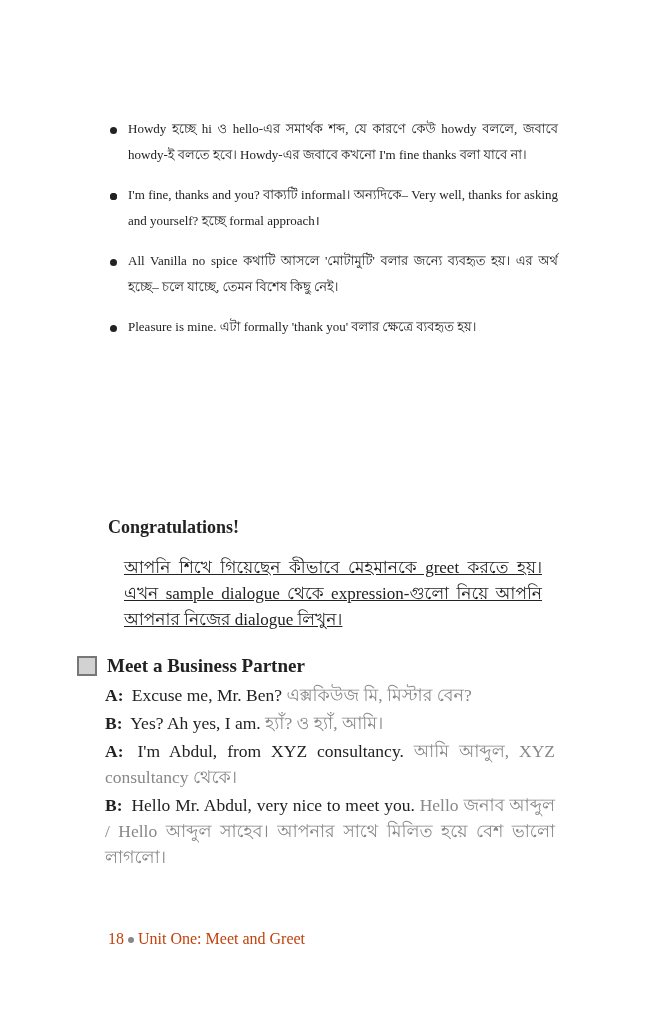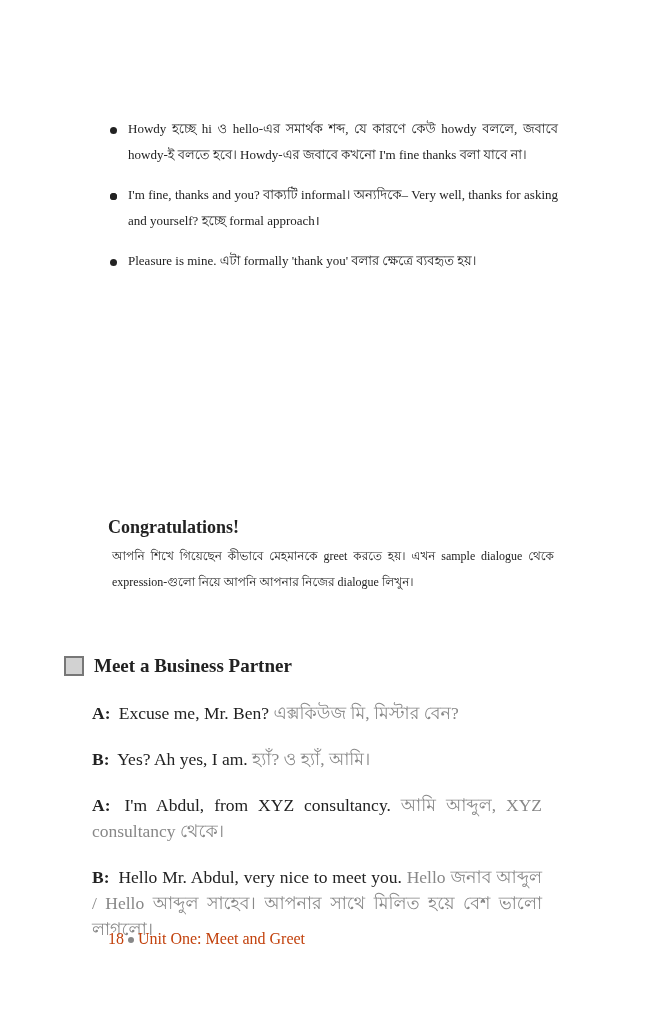--- a/index.html
+++ b/index.html
@@ -7,41 +7,42 @@
       width: 663px; height: 1024px; background: #ffffff; overflow: hidden;
       font-family: "Liberation Serif", "DejaVu Serif", serif; color: #222;
       position: relative;
     }
     .page { position: absolute; left: 0; top: 0; width: 663px; height: 1024px; }
     .bullets { position: absolute; left: 108px; top: 116px; width: 450px; margin: 0; padding: 0; list-style: none; }
     .bullet { position: relative; padding-left: 20px; font-size: 13px; line-height: 26px; margin-bottom: 14px; text-align: justify; }
     .bullet .dot { position: absolute; left: 2px; top: 11px; width: 7px; height: 7px; border-radius: 50%; background: #222; }
     .congrats { position: absolute; left: 108px; top: 515px; width: 450px; }
     .congrats h3 { margin: 0 0 4px 0; font-size: 18px; font-weight: bold; line-height: 24px; }
-    .congrats p { margin: 4px; font-size: 12px; line-height: 26px; text-align: justify; }
-    .section { position: absolute; left: 64px; top: 652px; width: 480px; }
+    .congrats p { margin: 16px; font-size: 17px; line-height: 26px; text-align: justify; text-decoration: underline; }
+    .section { position: absolute; left: 77px; top: 652px; width: 480px; }
     .section-head { display: flex; align-items: center; height: 28px; }
     .sq { width: 16px; height: 16px; background: #d2d2d2; border: 2px solid #777; margin-right: 10px; }
     .section-title { font-size: 19px; font-weight: bold; color: #222; }
     .dialogue { margin-left: 28px; width: 450px; }
-    .line { font-size: 17.5px; line-height: 26px; margin-top: 20px; text-align: justify; }
+    .line { font-size: 17.5px; line-height: 26px; margin-top: 2px; text-align: justify; }
     .speaker { font-weight: bold; margin-right: 4px; }
     .en { color: #222; }
     .bn { color: #888; }
     .footer { position: absolute; left: 108px; top: 930px; font-size: 16px; color: #c2410c; }
     .footer .fdot { display: inline-block; width: 6px; height: 6px; border-radius: 50%; background: #888; vertical-align: middle; margin: 0 4px; }
   </style>
 </head>
 <body>
 
 <div class="page">
   <ul class="bullets">
     <li class="bullet"><span class="dot"></span><span>Howdy হচ্ছে hi ও hello-এর সমার্থক শব্দ, যে কারণে কেউ howdy বললে, জবাবে howdy-ই বলতে হবে। Howdy-এর জবাবে কখনো I'm fine thanks বলা যাবে না।</span></li>
     <li class="bullet"><span class="dot"></span></li>
     <li class="bullet"><span class="dot"></span><span>I'm fine, thanks and you? বাক্যটি informal। অন্যদিকে– Very well, thanks for asking and yourself? হচ্ছে formal approach।</span></li>
+    <li class="bullet"><span class="dot"></span><span>All Vanilla no spice কথাটি আসলে 'মোটামুটি' বলার জন্যে ব্যবহৃত হয়। এর অর্থ হচ্ছে– চলে যাচ্ছে, তেমন বিশেষ কিছু নেই।</span></li>
     <li class="bullet"><span class="dot"></span><span>Pleasure is mine. এটা formally 'thank you' বলার ক্ষেত্রে ব্যবহৃত হয়।</span></li>
   </ul>
 
   <div class="congrats">
     <h3>Congratulations!</h3>
     <p>আপনি শিখে গিয়েছেন কীভাবে মেহমানকে greet করতে হয়। এখন sample dialogue থেকে expression-গুলো নিয়ে আপনি আপনার নিজের dialogue লিখুন।</p>
   </div>
 
   <div class="section">
     <div class="section-head">

